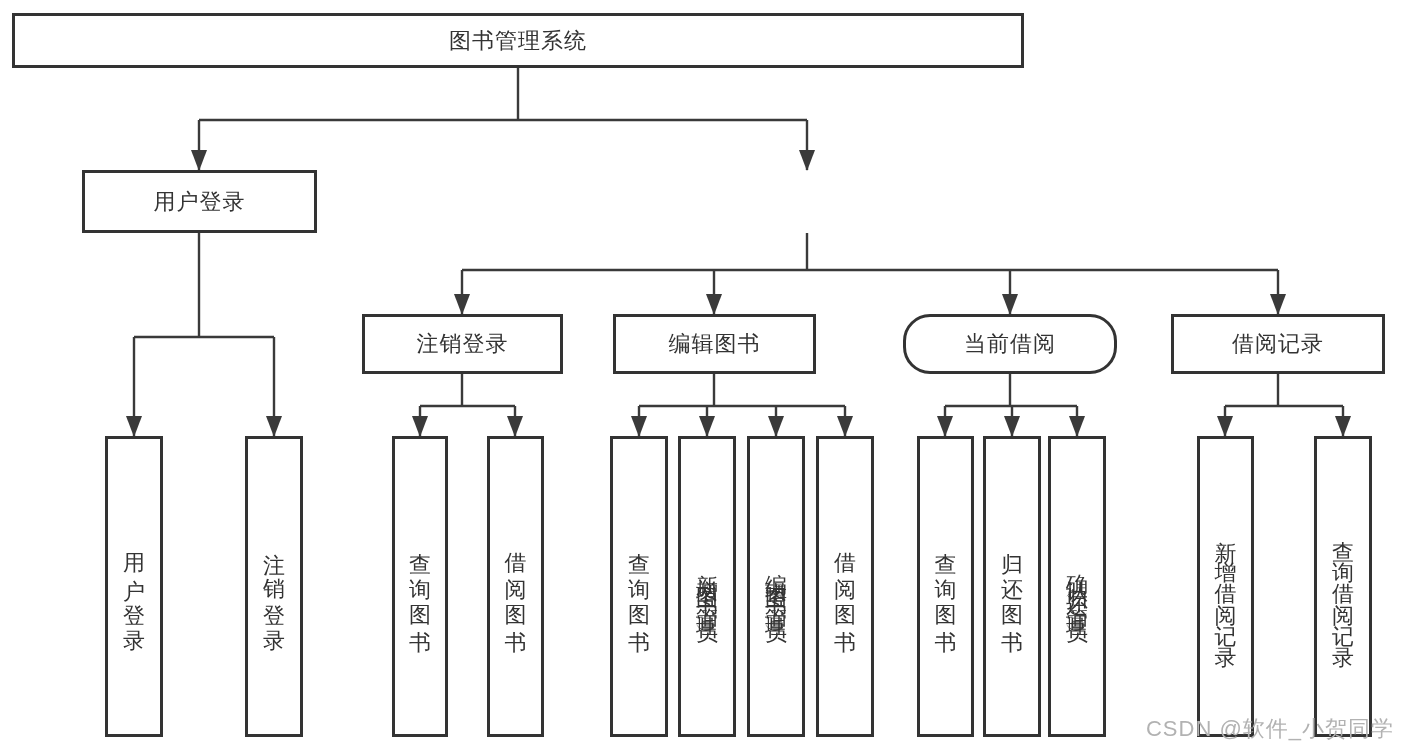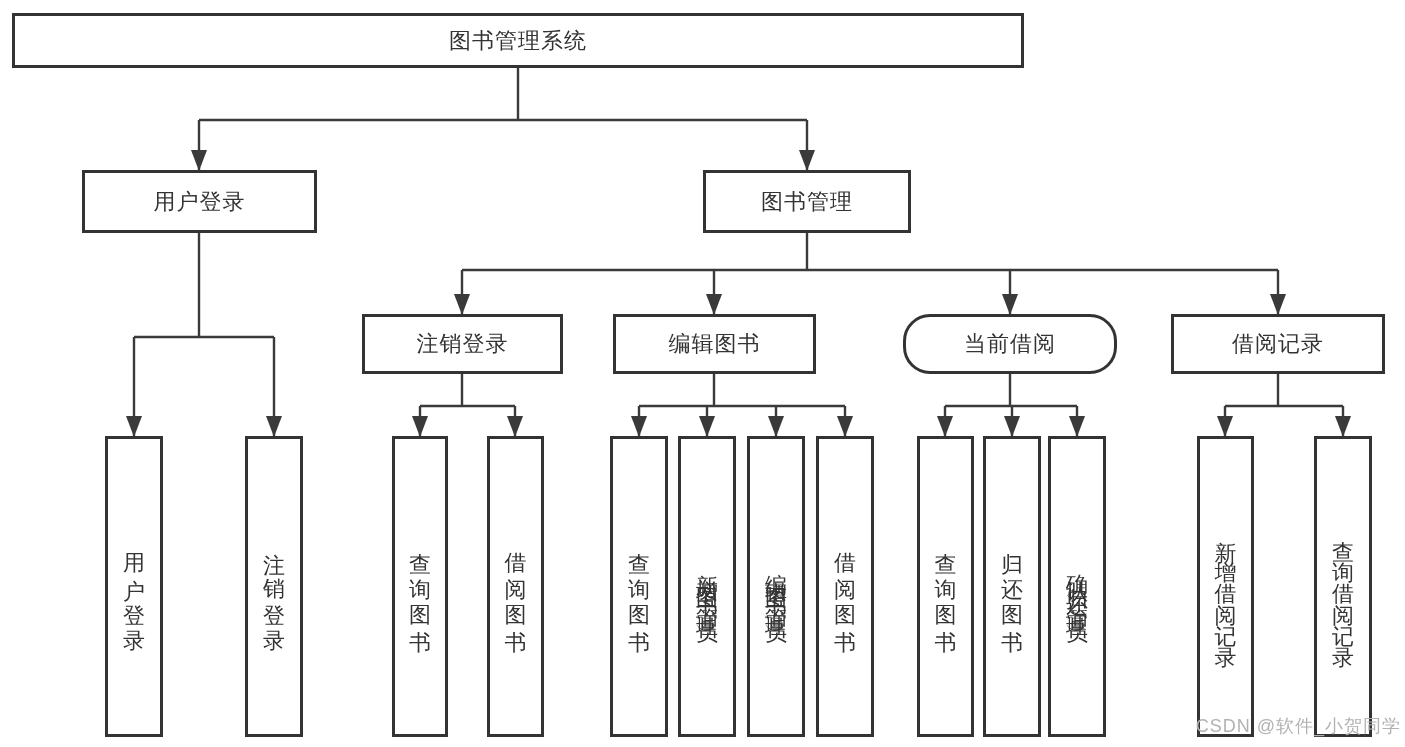--- a/index.html
+++ b/index.html
@@ -40,22 +40,22 @@
   }
   .v-label{
     writing-mode:vertical-rl;
     text-orientation:mixed;
     font-size:22px;
     line-height:1;
     white-space:nowrap;
   }
   .watermark{
     position:absolute;
-    right:4px;top:714px;
-    font-size:18px;
+    right:11px;top:714px;
+    font-size:22px;
     color:var(--wm);
     letter-spacing:1px;
     white-space:nowrap;
   }
 </style>
 </head>
 <body>
 
 <div class="canvas">
 
@@ -107,23 +107,20 @@
     <path d="M1343 406 V436" marker-end="url(#arrow)"></path>
   </svg>
 
   <div class="hnode" style="left:12px;top:13px;width:1012px;height:55px;">
     <span>图书管理系统</span>
   </div>
 
   <div class="hnode" style="left:82px;top:170px;width:235px;height:63px;">
     <span>用户登录</span>
   </div>
-  <div class="hnode" style="left:703px;top:170px;width:208px;height:63px;">
-    <span>图书管理</span>
-  </div>
 
   <div class="hnode" style="left:362px;top:314px;width:201px;height:60px;">
     <span>注销登录</span>
   </div>
   <div class="hnode" style="left:613px;top:314px;width:203px;height:60px;">
     <span>编辑图书</span>
   </div>
   <div class="hnode" style="left:903px;top:314px;width:214px;height:60px;border-radius:27px;">
     <span>当前借阅</span>
   </div>

